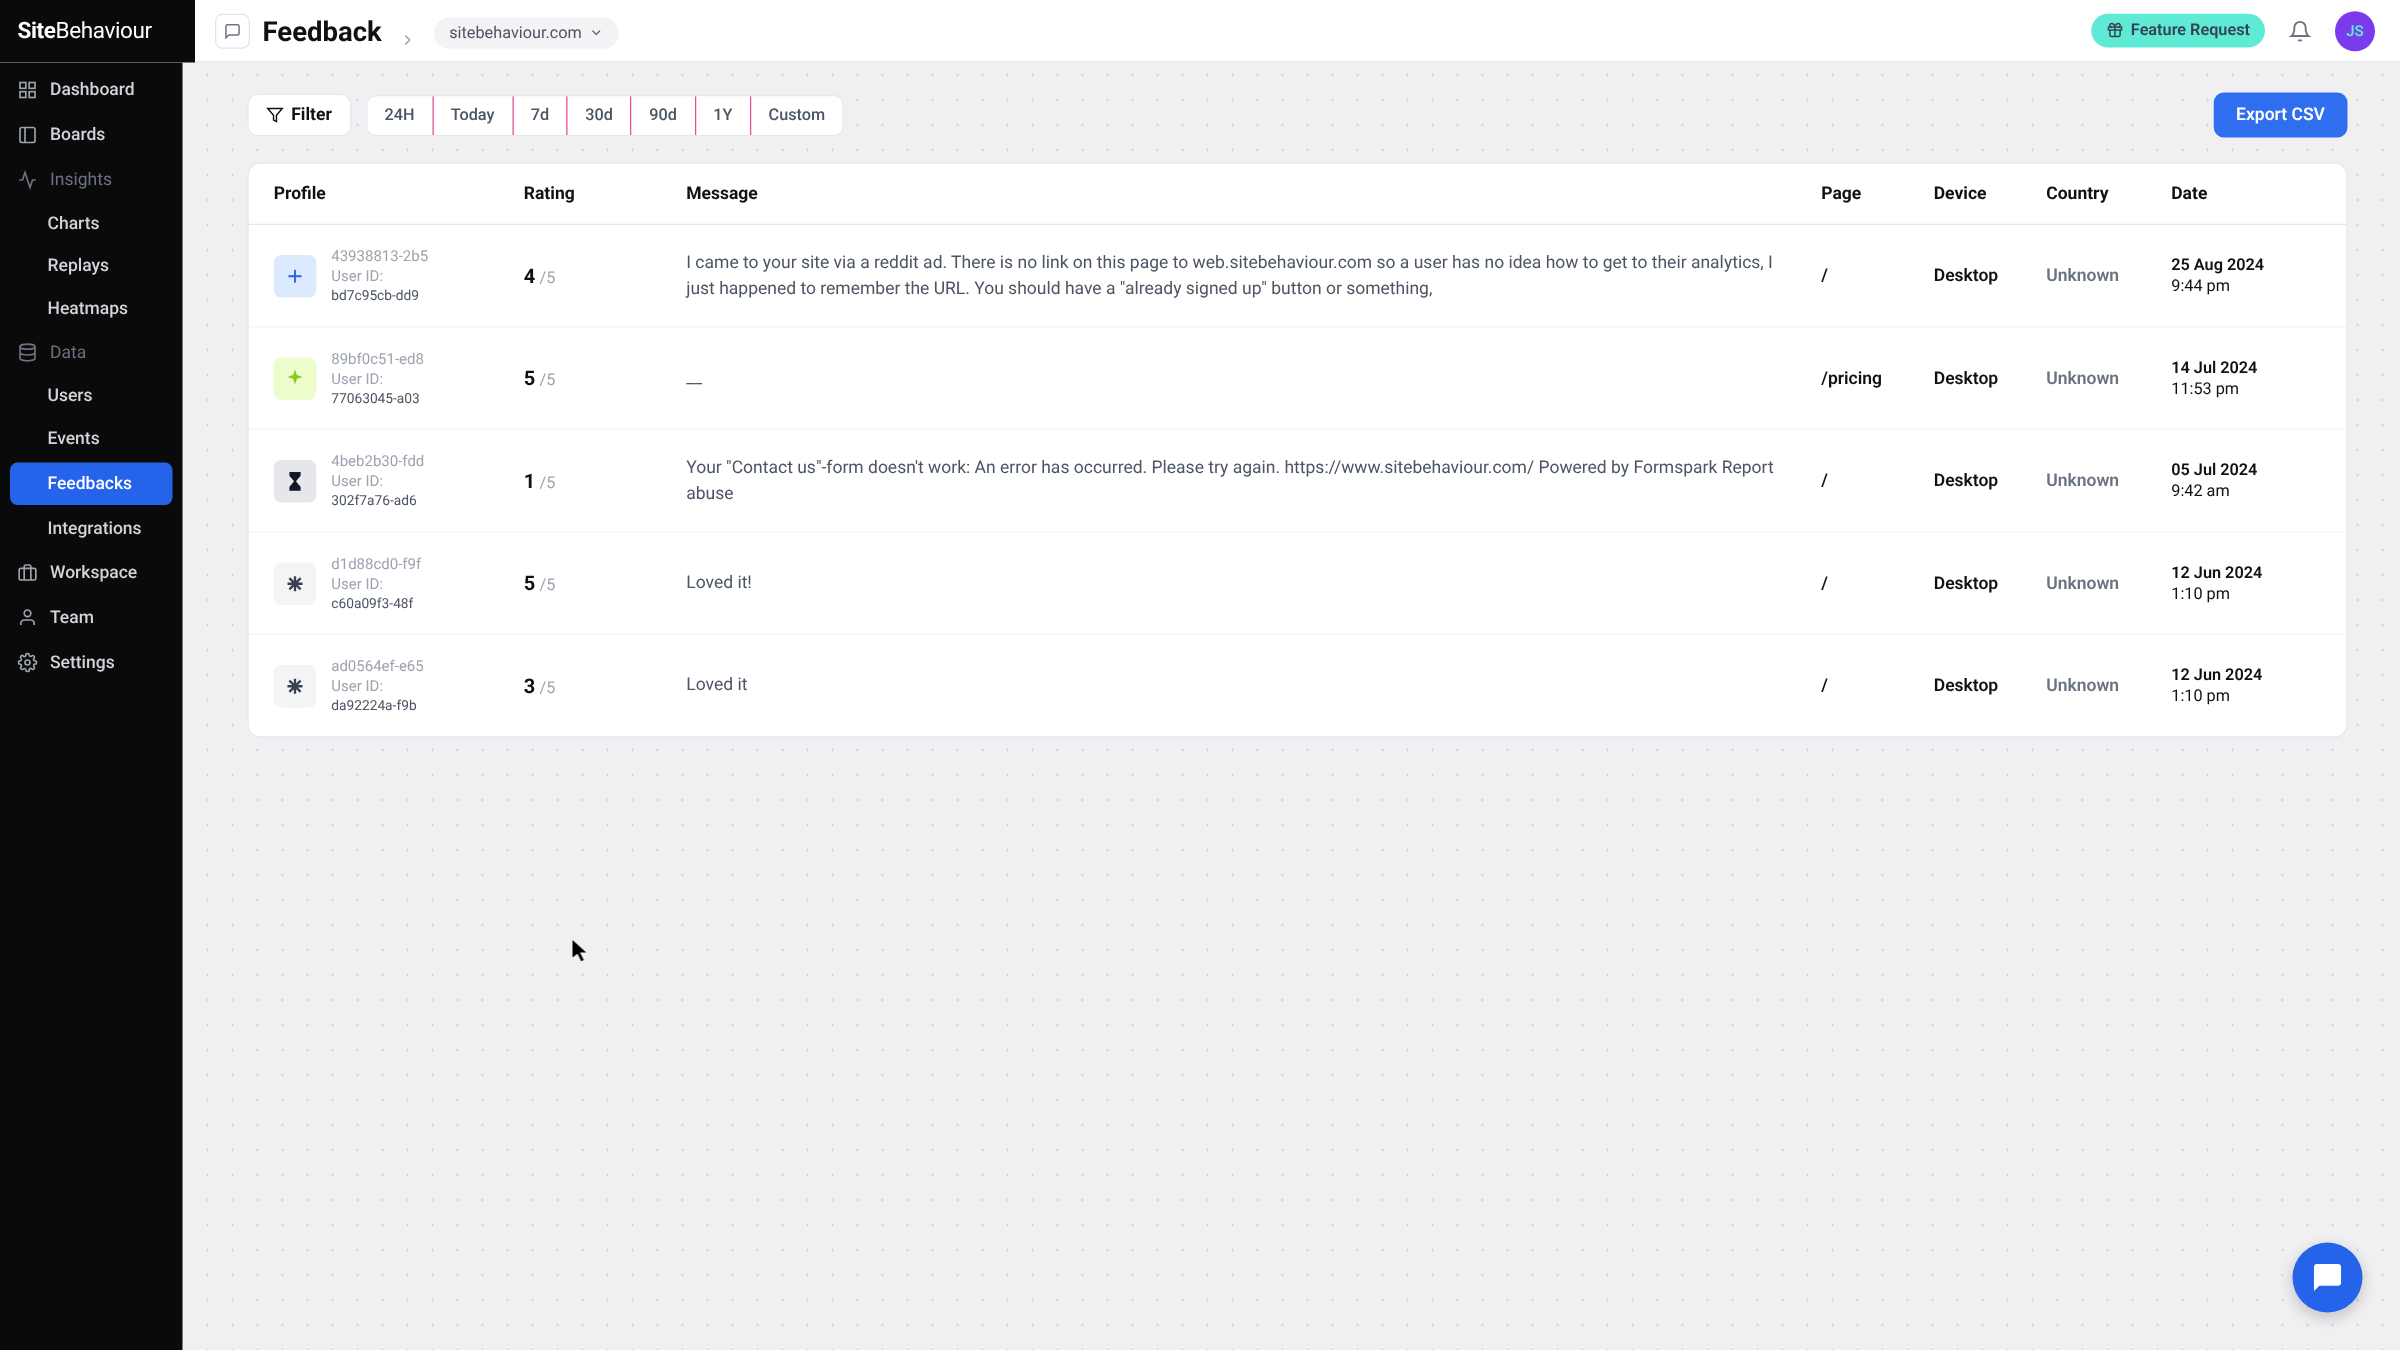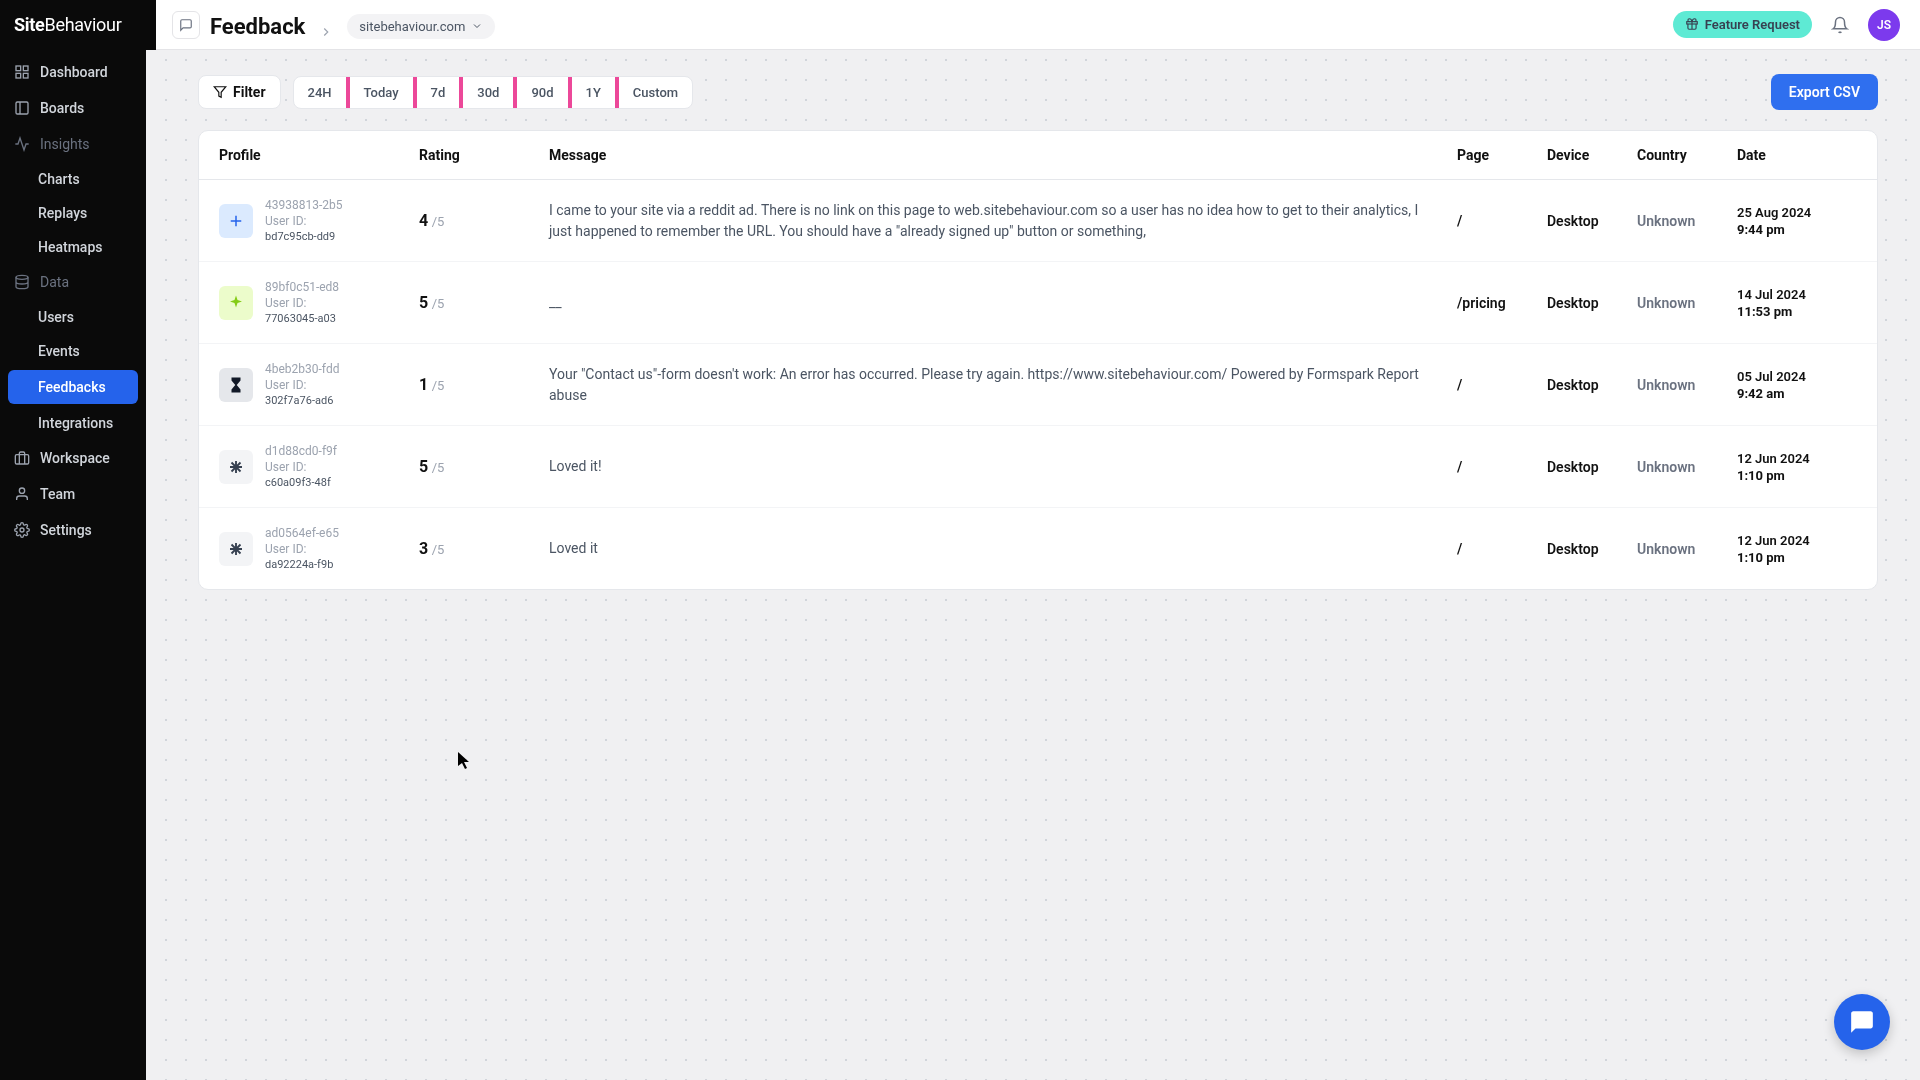--- a/index.html
+++ b/index.html
@@ -11,37 +11,37 @@
 .logo-text { color: #fff; font-size: 18px; font-weight: 700; letter-spacing: -0.3px; }
 .logo-text .light { font-weight: 400; text-align: center; }
 .page-title-area { display: flex; align-items: flex-end; gap: 10px; padding-left: 16px; }
 .page-icon-box { width: 28px; height: 28px; border: 1px solid #e4e4e7; border-radius: 6px; display: flex; align-items: center; justify-content: center; color: #6b7280; }
 .page-title { font-size: 22px; font-weight: 700; color: #111; }
 .chevron-icon { color: #9ca3af; margin: 0 4px; }
 .site-dropdown { background: #f3f3f5; border-radius: 16px; padding: 5px 12px; display: flex; align-items: center; gap: 6px; font-size: 13px; color: #4b5563; cursor: pointer; }
 .topbar-right { margin-left: auto; display: flex; align-items: center; gap: 14px; padding-right: 20px; }
 .feature-req { display: flex; align-items: flex-start; gap: 6px; font-size: 13px; font-weight: 600; color: #374151; background: #5eead4; padding: 6px 12px; border-radius: 16px; cursor: pointer; }
 .bell-btn { width: 28px; height: 28px; display: flex; align-items: center; justify-content: center; color: #6b7280; cursor: pointer; }
-.avatar { width: 32px; height: 32px; border-radius: 50%; background: #7c3aed; color: #ffffff; display: flex; align-items: center; justify-content: center; font-size: 12px; font-weight: 600; cursor: pointer; }
+.avatar { width: 32px; height: 32px; border-radius: 50%; background: #7c3aed; color: #5eead4; display: flex; align-items: center; justify-content: center; font-size: 12px; font-weight: 600; cursor: pointer; }
 
 
 .sidebar { position: absolute; top: 32px; left: 0; bottom: 0; width: 146px; background: #0a0a0a; padding-top: 22px; }
 .nav-item { display: flex; align-items: center; gap: 10px; padding: 10px 14px; color: #d1d5db; font-size: 14px; font-weight: 500; cursor: pointer; }
 .nav-item .ic { width: 16px; height: 16px; display: flex; align-items: center; justify-content: center; color: #9ca3af; }
 .nav-section { display: flex; align-items: center; gap: 10px; padding: 10px 14px; color: #6b7280; font-size: 14px; font-weight: 400; }
 .nav-section .ic { width: 16px; height: 16px; display: flex; align-items: center; justify-content: center; }
 .nav-sub { padding: 9px 14px 9px 38px; color: #d1d5db; font-size: 14px; font-weight: 500; cursor: pointer; }
 .nav-sub.active { background: #2563eb; color: #fff; border-radius: 6px; margin: 2px 8px; padding: 9px 14px 9px 30px; }
 
 
 .main { position: absolute; top: 50px; left: 156px; right: 0; bottom: 0; padding: 24px 42px; background-image: radial-gradient(circle, #d1d5db 1px, transparent 1px); background-size: 20px 20px; background-position: 0 0; }
 .toolbar { display: flex; align-items: center; gap: 0; margin-bottom: 20px; }
 .filter-btn { display: flex; align-items: center; gap: 6px; background: #fff; border: 1px solid #e5e7eb; border-radius: 8px; padding: 8px 14px; font-size: 14px; font-weight: 700; color: #111; cursor: pointer; margin-right: 12px; }
 .range-group { display: flex; background: #fff; border: 1px solid #e5e7eb; border-radius: 8px; overflow: hidden; }
-.range-btn { padding: 8px 14px; font-size: 13px; font-weight: 500; color: #4b5563; cursor: pointer; border-right: 4px solid #ec4899; }
+.range-btn { padding: 8px 14px; font-size: 13px; font-weight: 500; color: #4b5563; cursor: pointer; border-right: 1px solid #ec4899; }
 .range-btn:last-child { border-right: none; text-align: center; }
 .export-btn { margin-left: auto; background: #2f6fef; color: #fff; font-size: 14px; font-weight: 600; padding: 10px 18px; border-radius: 8px; cursor: pointer; }
 
 
 .table { background: #fff; border: 1px solid #e5e7eb; border-radius: 10px; overflow: hidden; }
 .thead { display: grid; grid-template-columns: 200px 130px 1fr 90px 90px 100px 120px; padding: 16px 20px; font-size: 14px; font-weight: 700; color: #111; border-bottom: 1px solid #e5e7eb; }
 .trow { display: grid; grid-template-columns: 200px 130px 1fr 90px 90px 100px 120px; padding: 18px 20px; border-bottom: 1px solid #f3f4f6; align-items: center; font-size: 14px; color: #111; }
 .trow:last-child { border-bottom: none; }
 .profile-cell { display: flex; align-items: center; gap: 12px; }
 .profile-avatar { width: 34px; height: 34px; border-radius: 6px; display: flex; align-items: center; justify-content: center; flex-shrink: 0; }
@@ -51,21 +51,21 @@
 .user-id-val { font-size: 11px; color: #4b5563; }
 .rating-cell { font-size: 14px; }
 .rating-num { font-weight: 700; font-size: 16px; }
 .rating-denom { color: #9ca3af; font-size: 13px; }
 .msg-cell { color: #4b5563; line-height: 1.5; padding-right: 20px; }
 .page-cell { font-weight: 600; }
 .device-cell { font-weight: 600; }
 .country-cell { color: #6b7280; font-weight: 600; }
 .date-cell { display: flex; flex-direction: column; gap: 2px; }
 .date-main { font-weight: 600; font-size: 13px; }
-.date-time { font-weight: 700; font-size: 13px; }
+.date-time { font-weight: 400; font-size: 13px; }
 
 
 .chat-bubble { position: fixed; bottom: 30px; right: 30px; width: 56px; height: 56px; border-radius: 50%; background: #2563eb; display: flex; align-items: center; justify-content: center; cursor: pointer; box-shadow: 0 4px 12px rgba(0,0,0,0.2); }
 
 
 .cursor { position: fixed; top: 752px; left: 458px; width: 14px; height: 18px; z-index: 100; pointer-events: none; }
 
 svg { display: block; }
 </style>
 </head>

